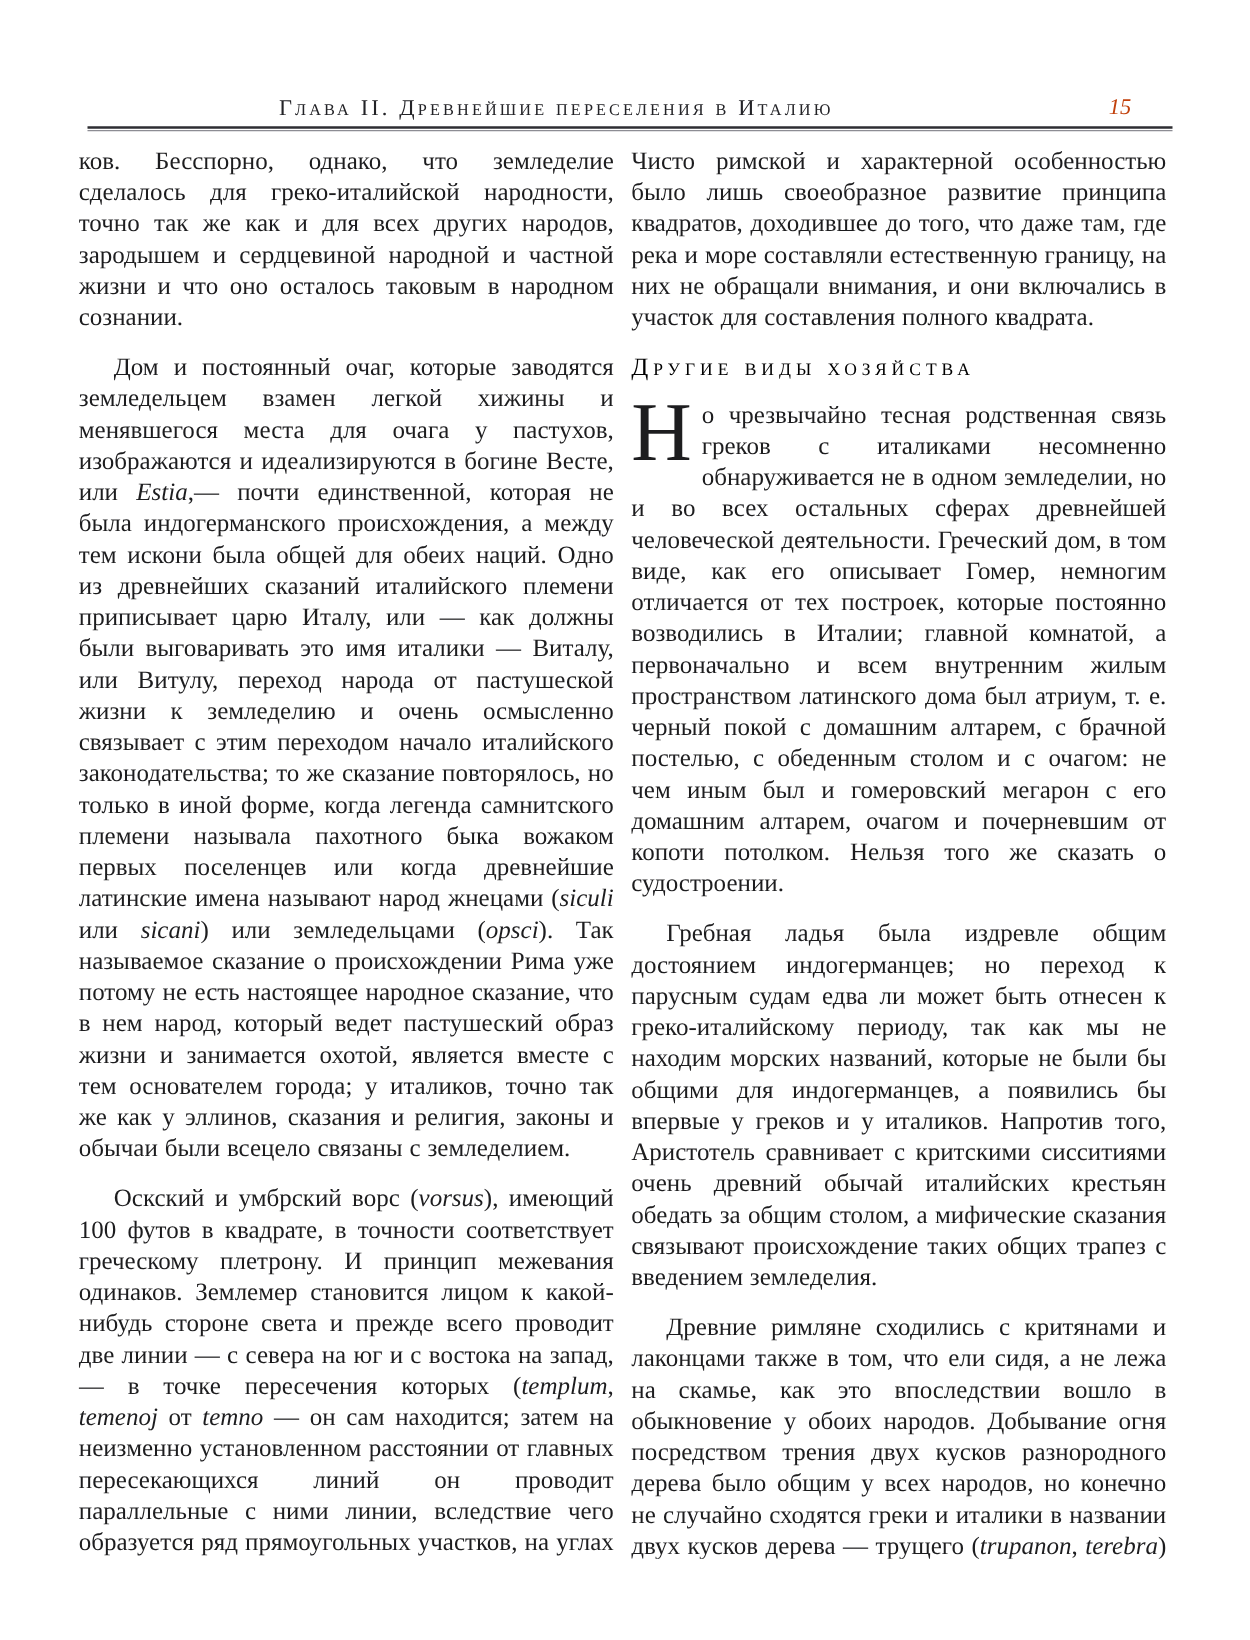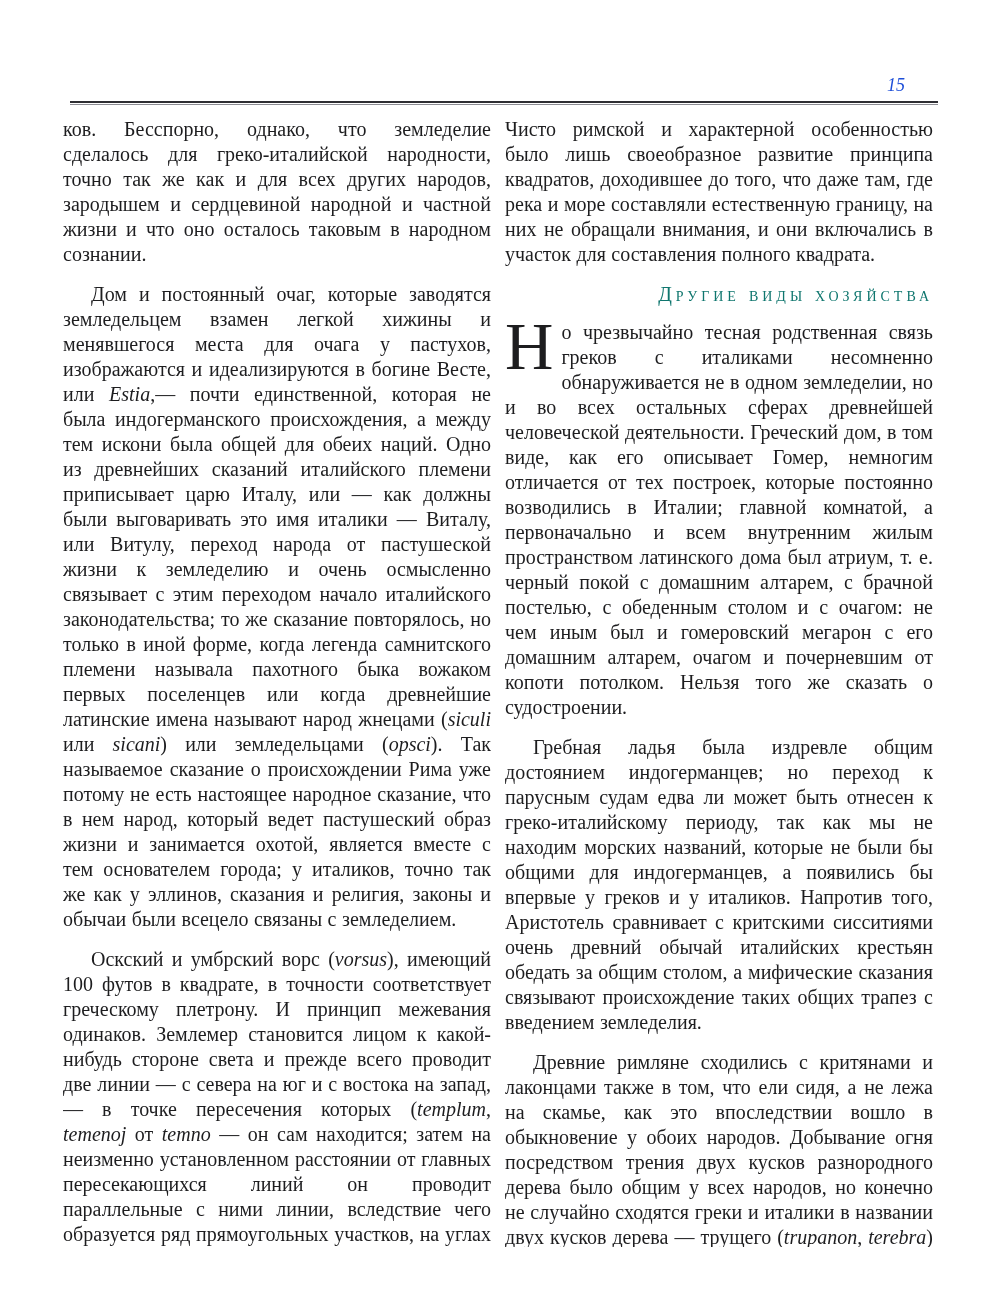--- a/index.html
+++ b/index.html
@@ -28,21 +28,21 @@
     letter-spacing: 2.5px;
     font-size: 18px;
     color: #232327;
     white-space: nowrap;
   }
   .page-number {
     position: absolute;
     right: 32px; top: -1px;
     font-style: italic;
     font-size: 18px;
-    color: #1d4ed8;
+    color: #c2410c;
   }
   .header-rule {
     position: absolute;
     left: 70px;
     width: 868px;
     top: 101px;
     height: 4px;
     border-top: 2.5px solid #2e2e33;
     border-bottom: 1px solid #8d8d94;
   }
@@ -68,38 +68,39 @@
     word-spacing: 0.5px;
   }
   .para + .para { margin-top: 15px; }
   .para.indent { text-indent: 28px; }
   .para i { font-style: italic; }
   .section-heading {
     font-weight: normal;
     font-variant: small-caps;
     letter-spacing: 4px;
     font-size: 20px;
-    text-align: right;
-    color: #0f766e;
+    text-align: left;
+    color: #000000;
     margin: 16px 0 14px 0;
   }
   .dropcap {
     float: left;
     font-size: 67px;
     line-height: 50px;
     padding: 0 8px 0 0;
     margin-top: 1px;
     color: #1d1d1f;
   }
 </style>
 </head>
 <body>
 
 <div class="page">
   <header class="running-header">
+    <div class="running-title">Глава II. Древнейшие переселения в Италию</div>
     <div class="page-number">15</div>
   </header>
 
   <div class="header-rule"></div>
 
   <main class="columns">
     <section class="col">
         <p class="para"><span>ков. Бесспорно, однако, что земледелие сделалось для греко-италийской народности, точно так же как и для всех других народов, зародышем и сердцевиной народной и частной жизни и что оно осталось таковым в народном сознании.</span></p>
         <p class="para indent"><span>Дом и постоянный очаг, которые заводятся земледельцем взамен легкой хижины и менявшегося места для очага у пастухов, изображаются и идеализируются в богине Весте, или </span><i>Estia</i><span>,— почти единственной, которая не была индогерманского происхождения, а между тем искони была общей для обеих наций. Одно из древнейших сказаний италийского племени приписывает царю Италу, или — как должны были выговаривать это имя италики — Виталу, или Витулу, переход народа от пастушеской жизни к земледелию и очень осмысленно связывает с этим переходом начало италийского законодательства; то же сказание повторялось, но только в иной форме, когда легенда самнитского племени называла пахотного быка вожаком первых поселенцев или когда древнейшие латинские имена называют народ жнецами (</span><i>siculi</i><span> или </span><i>sicani</i><span>) или земледельцами (</span><i>opsci</i><span>). Так называемое сказание о происхождении Рима уже потому не есть настоящее народное сказание, что в нем народ, который ведет пастушеский образ жизни и занимается охотой, является вместе с тем основателем города; у италиков, точно так же как у эллинов, сказания и религия, законы и обычаи были всецело связаны с земледелием.</span></p>
         <p class="para indent"><span>Оскский и умбрский ворс (</span><i>vorsus</i><span>), имеющий 100 футов в квадрате, в точности соответствует греческому плетрону. И принцип межевания одинаков. Землемер становится лицом к какой-нибудь стороне света и прежде всего проводит две линии — с севера на юг и с востока на запад,— в точке пересечения которых (</span><i>templum</i><span>, </span><i>temenoj</i><span> от </span><i>temno</i><span> — он сам находится; затем на неизменно установленном расстоянии от главных пересекающихся линий он проводит параллельные с ними линии, вследствие чего образуется ряд прямоугольных участков, на углах которых ставятся межевые столбы (</span><i>termini</i><span>, в сицилийских надписях </span></p>

